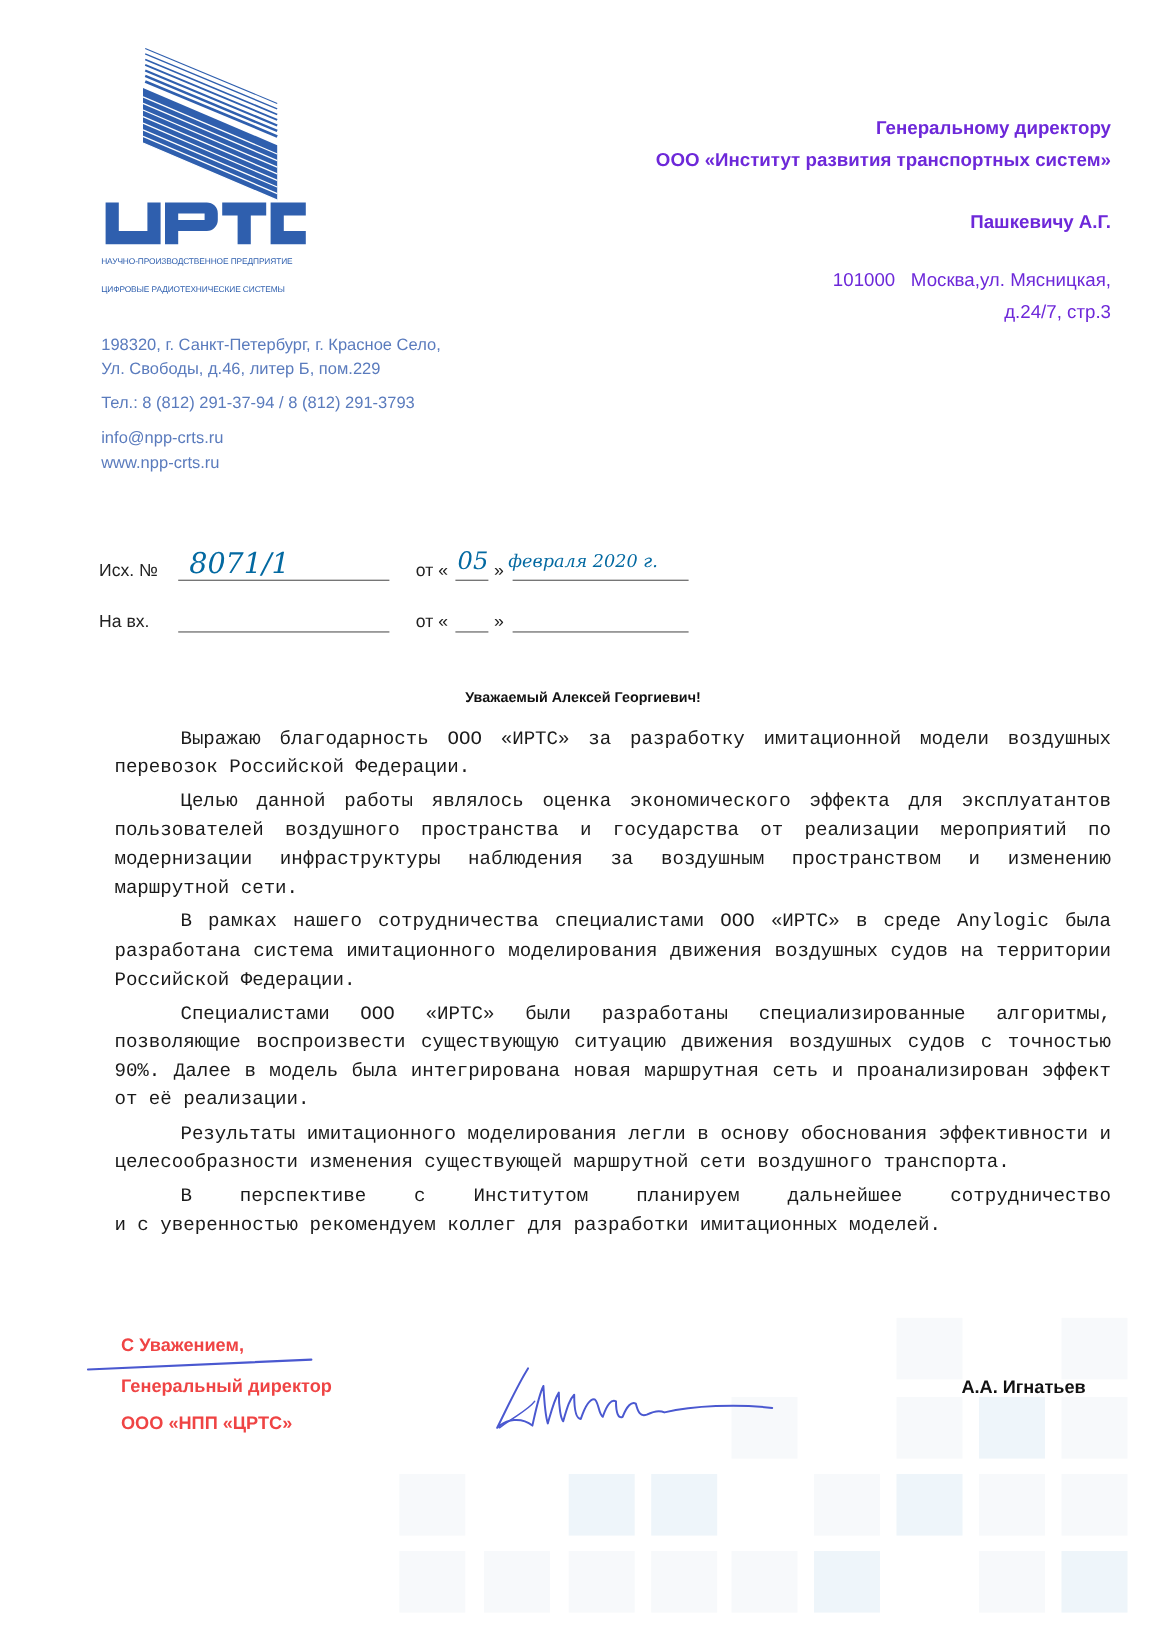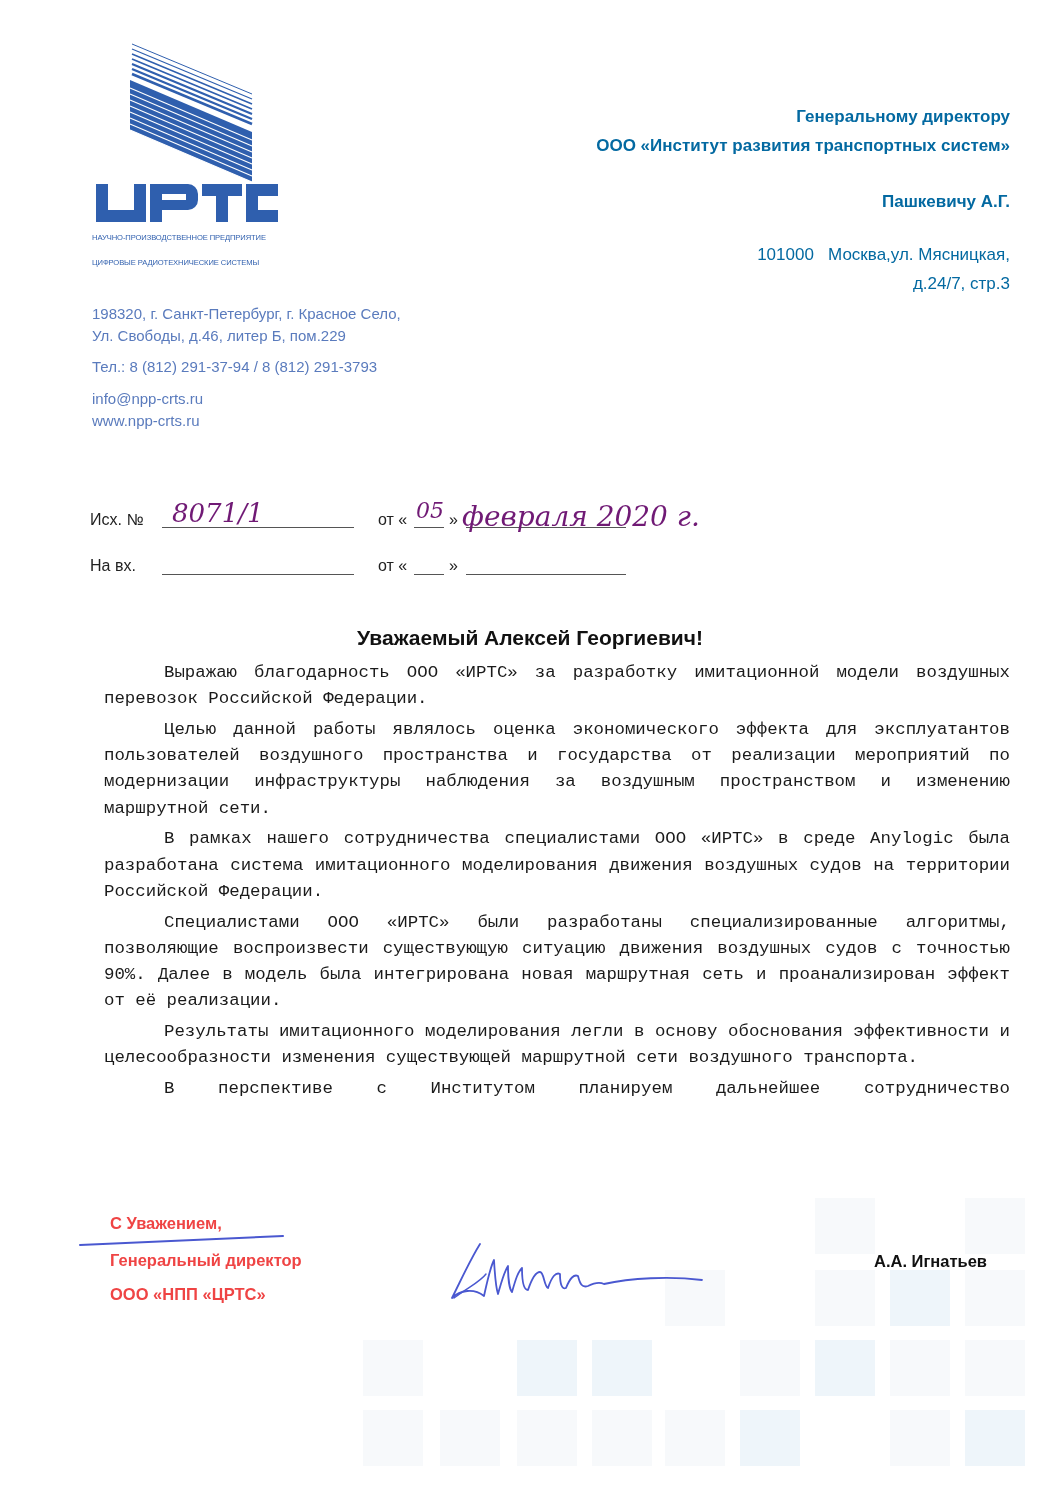--- a/index.html
+++ b/index.html
@@ -5,28 +5,28 @@
   html, body { margin:0; padding:0; background:#ffffff; }
   body { width:1060px; height:1500px; position:relative; overflow:hidden; font-family:"Liberation Sans", sans-serif; color:#1a1a1a; }
   .abs { position:absolute; }
   
   #logo-mark { left:92px; top:40px; width:190px; height:150px; }
   #logo-text { left:92px; top:182px; width:190px; height:42px; }
   .logo-sub { left:92px; font-size:7.6px; color:#2f5fae; letter-spacing:-0.1px; white-space:nowrap; font-family:"Liberation Sans", sans-serif; }
   
   .contact { left:92px; font-size:15px; color:#5a7bbd; white-space:nowrap; }
   
-  .addr { right:50px; text-align:right; white-space:nowrap; font-size:17px; color:#0369a1; }
+  .addr { right:50px; text-align:right; white-space:nowrap; font-size:17px; color:#6d28d9; }
   .addr.bold { font-weight:bold; }
   
   .ref-label { font-size:16px; color:#222; white-space:nowrap; }
   .uline { height:0; border-top:1px solid #555; }
-  .hand { font-family:"DejaVu Serif", serif; font-style:italic; color:#701a75; white-space:nowrap; }
+  .hand { font-family:"DejaVu Serif", serif; font-style:italic; color:#0369a1; white-space:nowrap; }
   
-  #salutation { left:0; width:1060px; text-align:center; top:626px; font-size:21px; font-weight:bold; color:#111; }
+  #salutation { left:0; width:1060px; text-align:center; top:626px; font-size:13px; font-weight:bold; color:#111; }
   #letter-body { left:104px; top:660px; width:906px; font-size:17.4px; line-height:26.2px; color:#1a1a1a; font-family:"Liberation Sans Narrow","Liberation Sans", sans-serif; }
   #letter-body p { margin:0 0 4.6px 0; text-indent:60px; text-align:justify; text-align-last:left;font-family:Liberation Mono, monospace; }
   #letter-body p.last-justify { text-align-last:justify; }
   
   .sig { left:110px; font-size:16.5px; font-weight:bold; color:#ef4444; white-space:nowrap; }
   #signer-name { left:874px; top:1252px; font-size:16.5px; font-weight:bold; color:#111; white-space:nowrap; }
   
   .wm { position:absolute; width:60px; height:56px; background:#eef5fa; }
   .wm.l { background:#f7f9fb; }
 </style>
@@ -80,38 +80,39 @@
 
 <div class="abs ref-label" style="left:90px; top:511px;">Исх. №</div>
 <div class="abs uline" style="left:162px; top:527px; width:192px;"></div>
 <div class="abs hand" style="left:172px; top:498px; font-size:26px;">8071/1</div>
 
 <div class="abs ref-label" style="left:378px; top:511px;">от «</div>
 <div class="abs uline" style="left:414px; top:527px; width:30px;"></div>
 <div class="abs hand" style="left:416px; top:498px; font-size:22px;">05</div>
 <div class="abs ref-label" style="left:449px; top:511px;">»</div>
 <div class="abs uline" style="left:466px; top:527px; width:160px;"></div>
-<div class="abs hand" style="left:462px; top:500px; font-size:28px;">февраля 2020 г.</div>
+<div class="abs hand" style="left:462px; top:500px; font-size:16px;">февраля 2020 г.</div>
 
 <div class="abs ref-label" style="left:90px; top:557px;">На вх.</div>
 <div class="abs uline" style="left:162px; top:574px; width:192px;"></div>
 <div class="abs ref-label" style="left:378px; top:557px;">от «</div>
 <div class="abs uline" style="left:414px; top:574px; width:30px;"></div>
 <div class="abs ref-label" style="left:449px; top:557px;">»</div>
 <div class="abs uline" style="left:466px; top:574px; width:160px;"></div>
 
 <div id="salutation" class="abs">Уважаемый Алексей Георгиевич!</div>
 
 <div id="letter-body" class="abs">
   <p>Выражаю благодарность ООО «ИРТС» за разработку имитационной модели воздушных перевозок Российской Федерации.</p>
   <p>Целью данной работы являлось оценка экономического эффекта для эксплуатантов пользователей воздушного пространства и государства от реализации мероприятий по модернизации инфраструктуры наблюдения за воздушным пространством и изменению маршрутной сети.</p>
   <p>В рамках нашего сотрудничества специалистами ООО «ИРТС» в среде Anylogic была разработана система имитационного моделирования движения воздушных судов на территории Российской Федерации.</p>
   <p>Специалистами ООО «ИРТС» были разработаны специализированные алгоритмы, позволяющие воспроизвести существующую ситуацию движения воздушных судов с точностью 90%. Далее в модель была интегрирована новая маршрутная сеть и проанализирован эффект от её реализации.</p>
   <p>Результаты имитационного моделирования легли в основу обоснования эффективности и целесообразности изменения существующей маршрутной сети воздушного транспорта.</p>
   <p class="last-justify" style="margin-bottom:0;">В перспективе с Институтом планируем дальнейшее сотрудничество</p>
+  <p style="text-indent:0;">и с уверенностью рекомендуем коллег для разработки имитационных моделей.</p>
 </div>
 
 <div>
   <div class="wm l" style="left:815px; top:1198px;"></div>
   <div class="wm l" style="left:965px; top:1198px;"></div>
   <div class="wm l" style="left:665px; top:1270px;"></div>
   <div class="wm l" style="left:815px; top:1270px;"></div>
   <div class="wm" style="left:890px; top:1270px;"></div>
   <div class="wm l" style="left:965px; top:1270px;"></div>
   <div class="wm l" style="left:363px; top:1340px;"></div>

